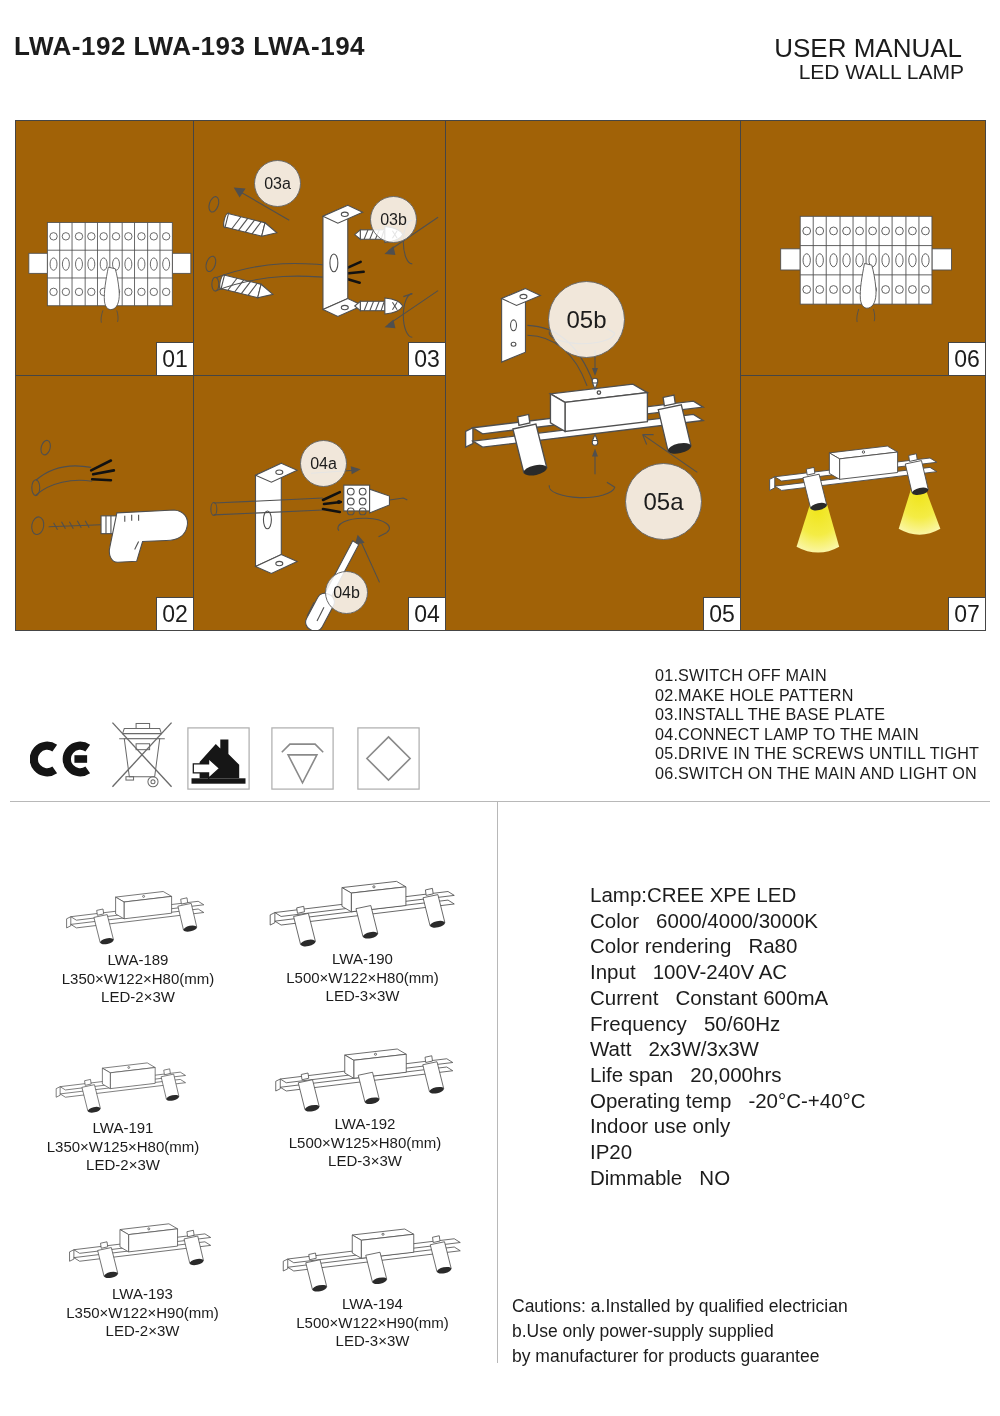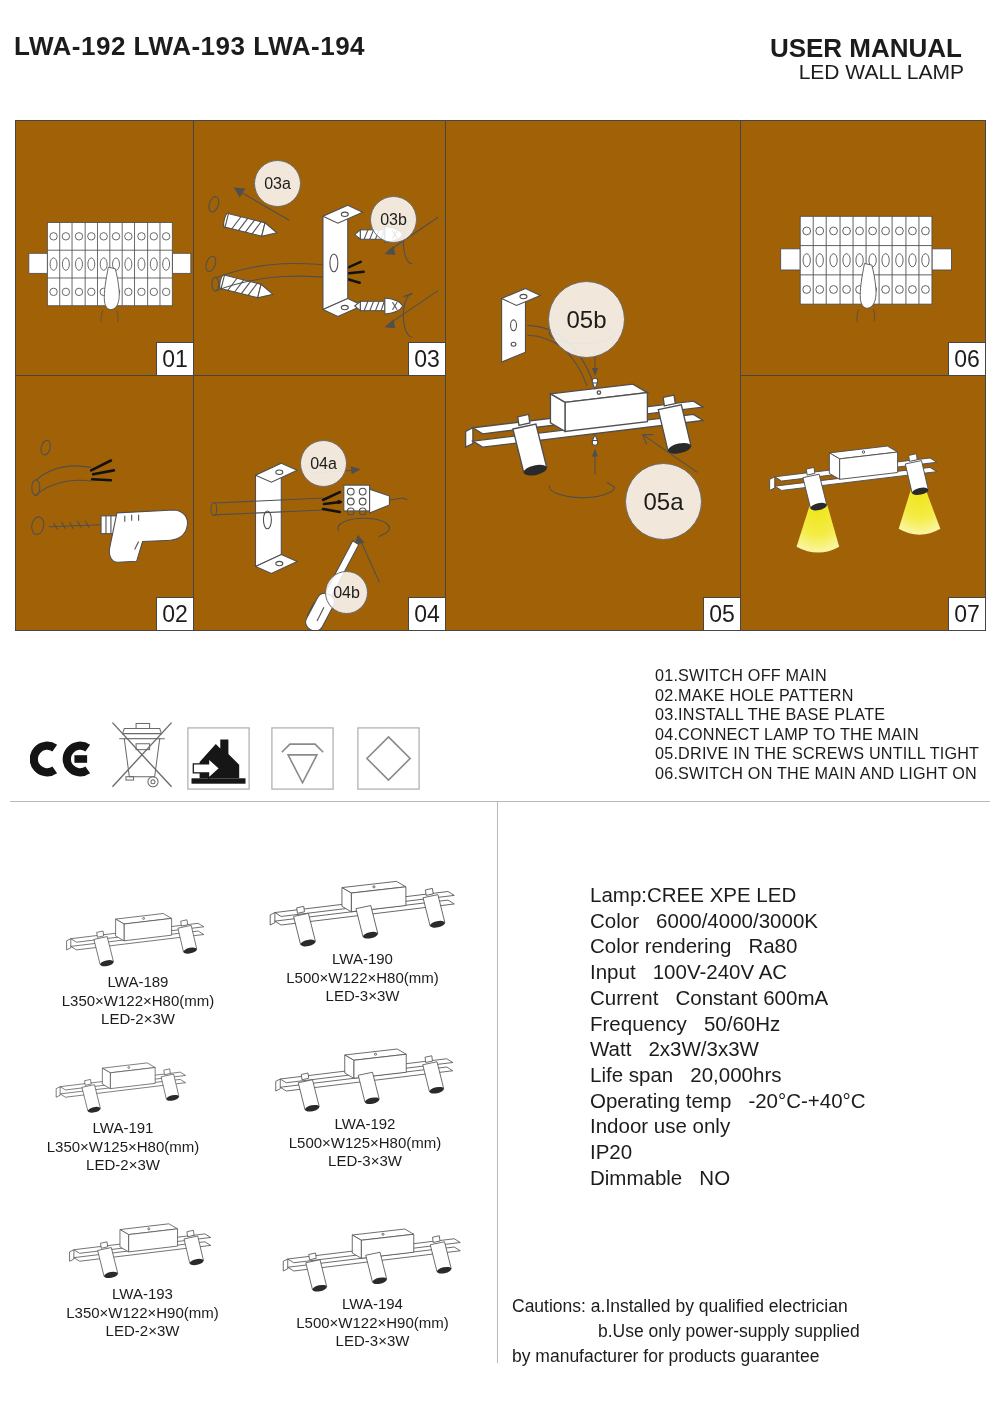--- a/index.html
+++ b/index.html
@@ -2,21 +2,21 @@
 <html><head>
 <meta charset="utf-8">
 <style>
   html,body{margin:0;padding:0;background:#e8e8e8}
   .page{position:relative;width:1000px;height:1416px;background:#ffffff;margin:0 auto;
         font-family:"Liberation Sans",sans-serif;color:#1c1c1c;overflow:hidden}
   .abs{position:absolute}
 
   
   .models{position:absolute;left:14px;top:30px;font-size:26px;font-weight:bold;letter-spacing:.5px;line-height:33px}
-  .man-title{position:absolute;right:38px;top:33px;font-size:26px;font-weight:bold;text-align:center}
+  .man-title{position:absolute;right:38px;top:33px;font-size:26px;font-weight:normal;text-align:center}
   .man-sub{position:absolute;right:36px;top:60px;font-size:21px;text-align:left}
 
   
   .panel{position:absolute;border:1px solid #454545;background:#a16207;box-sizing:border-box}
   .panel svg.art{position:absolute;left:0;top:0;width:100%;height:100%;display:block}
   .plabel{position:absolute;right:-1px;bottom:-1px;width:38px;height:34px;border:1px solid #454545;
           display:flex;align-items:center;justify-content:center;font-size:23px;background:#fff;box-sizing:border-box}
   .callout{position:absolute;border:1.4px solid #6a6a6a;border-radius:50%;display:flex;align-items:center;
            justify-content:center;background:rgba(255,255,255,.85);box-sizing:border-box}
   .callout.small{width:47px;height:47px;font-size:16px}
@@ -36,21 +36,21 @@
   
   .pcard{position:absolute;text-align:center;font-size:15px;line-height:18.5px}
   .pcard svg{display:block;margin:0 auto}
 
   
   .specs{position:absolute;left:590px;top:882px;font-size:20.5px;line-height:25.7px}
   .specs div{white-space:pre}
 
   
   .cautions{position:absolute;left:512px;top:1294px;font-size:17.5px;line-height:25px}
-  .caut2{margin-left:86px}
+  .caut2{}
   .caut3{}
 </style>
 </head>
 <body>
 
 <div class="page">
 
   <svg width="0" height="0" style="position:absolute" aria-hidden="true">
     <defs>
       <radialGradient id="beamG" cx="50%" cy="15%" r="90%">
@@ -412,21 +412,21 @@
   <div class="cert abs" style="left:357px;top:727px">
     <svg width="63" height="63" viewBox="0 0 70 70">
       <rect x="1" y="1" width="68" height="68" fill="#fff" stroke="#b0b0b0" stroke-width="1.4"></rect>
       <polygon points="35,11 59,35 35,59 11,35" stroke="#8a8a8a" stroke-width="1.8" fill="none"></polygon>
     </svg>
   </div>
 
   <div class="hdiv"></div>
   <div class="vdiv"></div>
 
-  <div class="pcard" style="left:28px;top:903px;width:220px">
+  <div class="pcard" style="left:28px;top:881px;width:220px">
     <svg width="200" height="70" viewBox="0 0 230 100">
         <use href="#lamp2" transform="translate(5,5)"></use>
       </svg>
     <div>LWA-189</div>
     <div>L350×W122×H80(mm)</div>
     <div>LED-2×3W</div>
   </div>
   <div class="pcard" style="left:235px;top:872px;width:255px">
     <svg width="240" height="78" viewBox="0 0 270 100">
         <use href="#lamp3" transform="translate(8,5)"></use>

